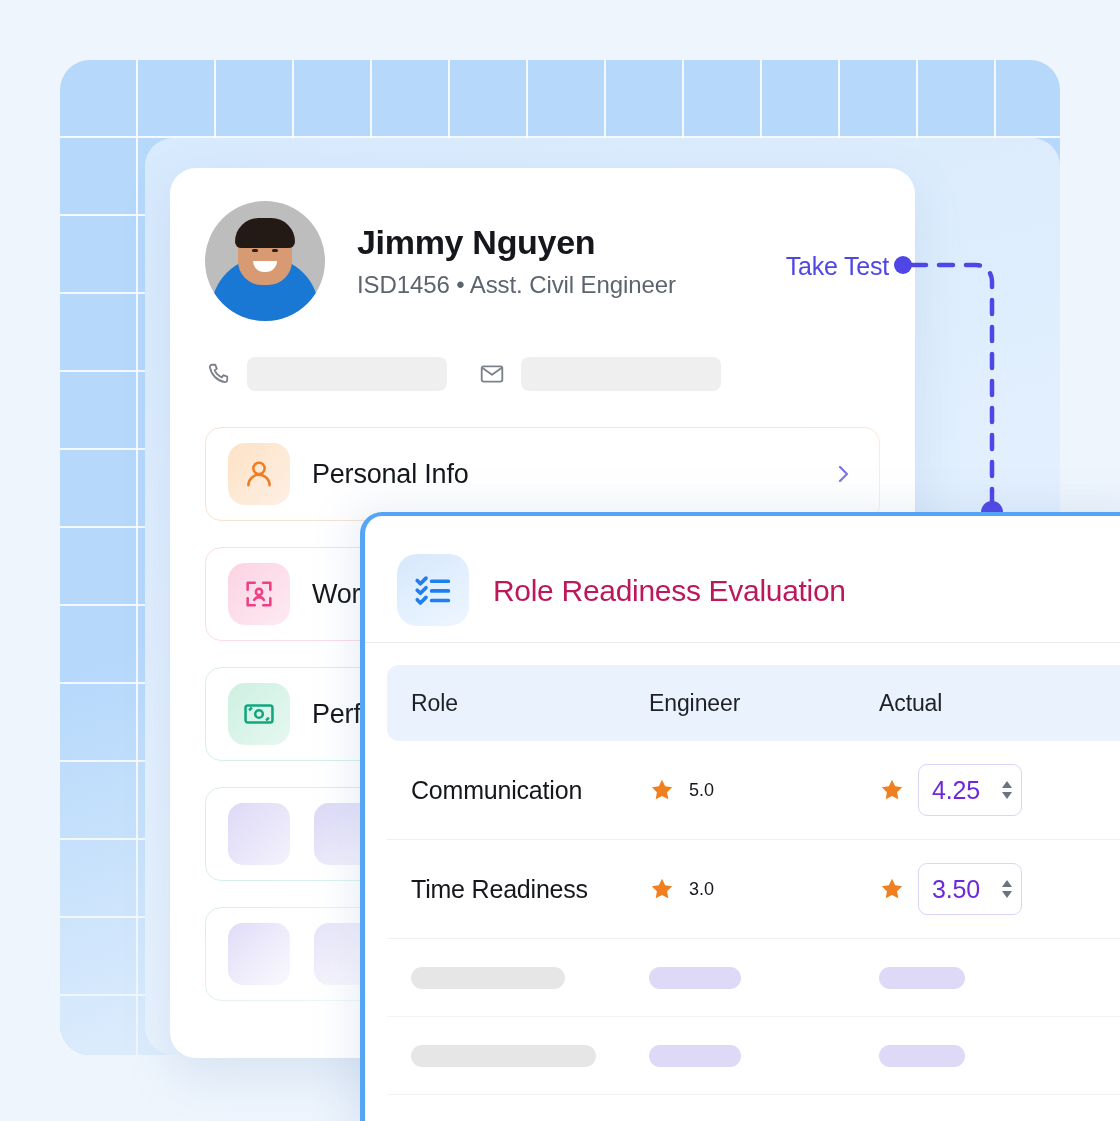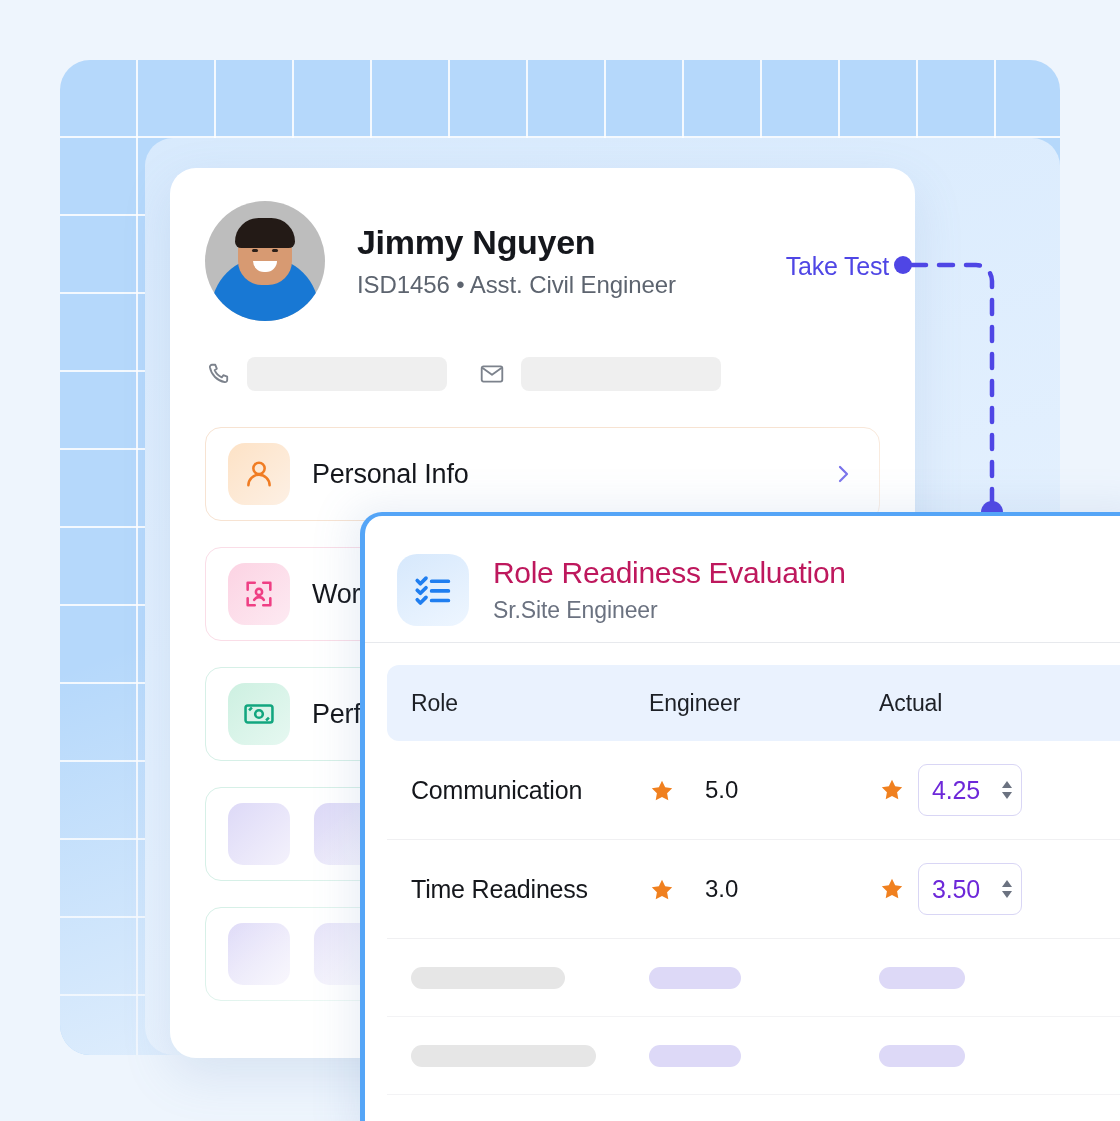--- a/index.html
+++ b/index.html
@@ -342,23 +342,23 @@
     width: 262px;
     padding-left: 24px;
     font-size: 25px;
     color: #15171c;
     letter-spacing: -0.2px;
     white-space: nowrap;
   }
   .td-exp {
     width: 230px;
     display: flex;
-    align-items: flex-end;
-    gap: 30px;
-    font-size: 24px;
+    align-items: center;
+    gap: 14px;
+    font-size: 18px;
     color: #15171c;
   }
   .td-act {
     width: 260px;
     display: flex;
     align-items: center;
     gap: 13px;
   }
 
   .star { width: 26px; height: 26px; flex: none; color: #f0801f; }
@@ -521,21 +521,20 @@
     <span class="eval-ico">
       <svg viewBox="0 0 24 24" fill="none" stroke="#1f7ef0" stroke-width="2.1" stroke-linecap="round" stroke-linejoin="round">
         <path d="M3 6.6l1.8 1.8L8 5.2"></path>
         <path d="M3 12.1l1.8 1.8L8 10.7"></path>
         <path d="M3 17.6l1.8 1.8L8 16.2"></path>
         <path d="M11.2 7h9.6M11.2 12.5h9.6M11.2 18h9.6"></path>
       </svg>
     </span>
     <div class="eval-titles">
       <div class="eval-title">Role Readiness Evaluation</div>
-      <div class="eval-sub">Sr.Site Engineer</div>
     </div>
   </div>
 
   <div class="eval-divider"></div>
 
   <div class="tbl">
 
     <div class="tbl-head">
       <span class="th c-skill">Role</span>
       <span class="th c-exp">Engineer</span>

